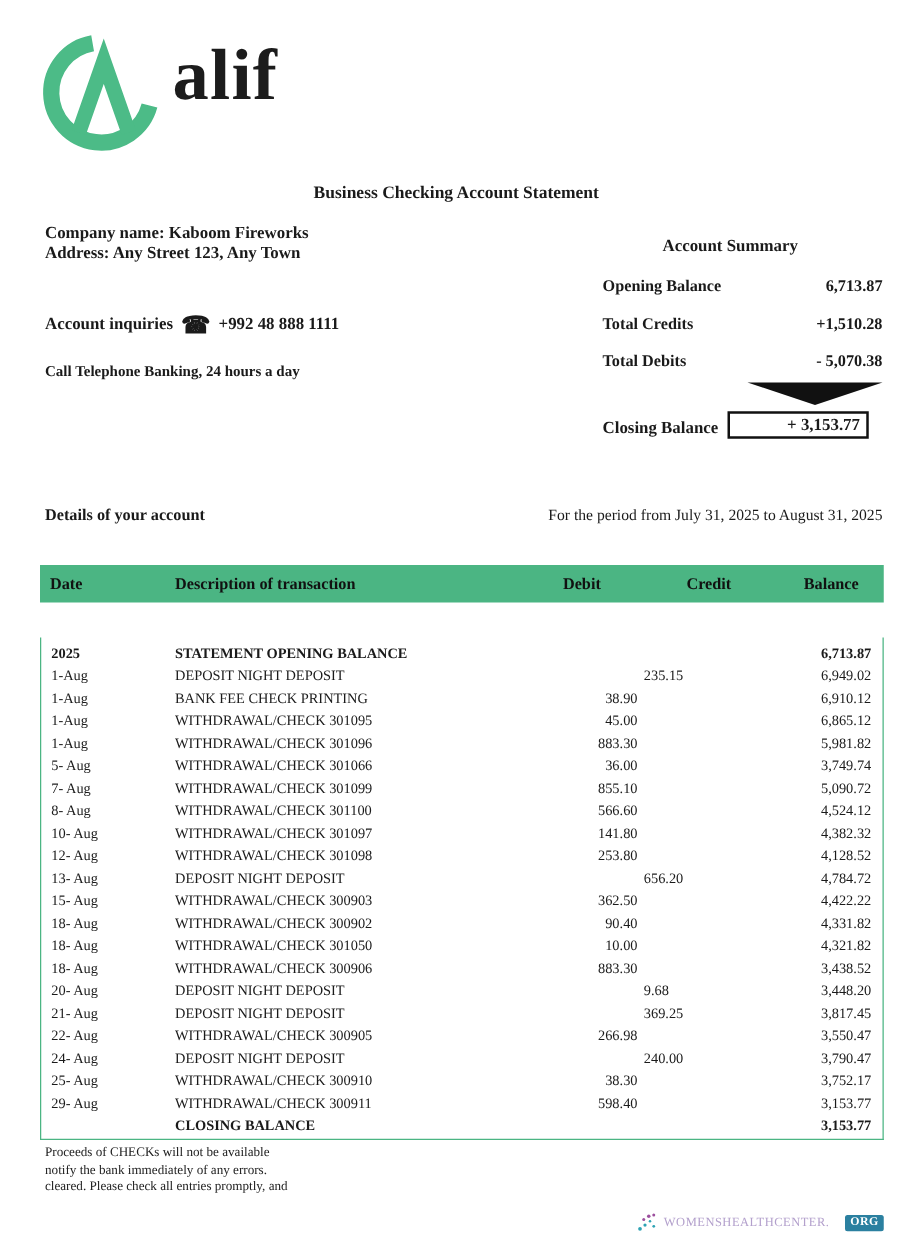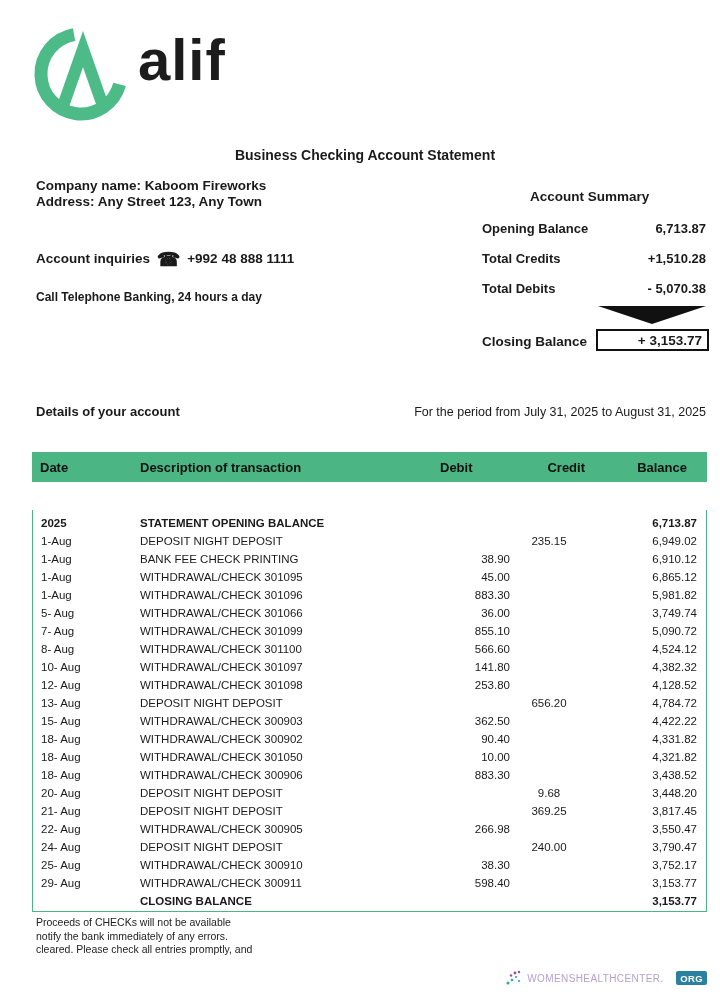--- a/index.html
+++ b/index.html
@@ -1,18 +1,18 @@
 <!DOCTYPE html>
 <html style="--green: #4BB583; --logo-green: #4CBB87; --wm-text: #B3A0CC; --wm-badge: #2B80A0;"><head>
 <meta charset="utf-8">
 <style>
   html,body { margin:0; padding:0; background:#ffffff; }
   .page {
     position:relative; width:720px; height:1000px; background:#fff;
-    font-family:Liberation Sans, sans-serif; color:#1a1a1a; overflow:hidden;
+    font-family:Liberation Serif, serif; color:#1a1a1a; overflow:hidden;
   }
   
   .logo-wrap { position:absolute; left:30px; top:18px; width:320px; height:112px; }
   .logo-svg { position:absolute; left:0; top:0; }
   .logo-arc { fill:none; stroke:var(--logo-green,#4CBB87); stroke-width:13; }
   .logo-caret { fill:none; stroke:var(--logo-green,#4CBB87); stroke-width:12; stroke-linejoin:miter; }
   .logo-text {
     position:absolute; left:108px; top:8px; font-size:58px; font-weight:bold;
     color:#1c1c1c; letter-spacing:1px;
   }
@@ -28,50 +28,50 @@
   .summary-heading { position:absolute; left:482px; top:189px; font-size:13.5px; font-weight:bold;margin-left:48px; }
   .summary-row { position:absolute; left:482px; width:224px; display:flex; justify-content:space-between; font-size:13px; font-weight:bold; }
   .sr0 { top:221px; } .sr1 { top:251px; } .sr2 { top:281px; }
   .down-arrow {
     position:absolute; left:598px; top:306px; width:0; height:0;
     border-left:54px solid transparent; border-right:54px solid transparent;
     border-top:18px solid #111;
   }
   .closing-label { position:absolute; left:482px; top:334px; font-size:13.5px; font-weight:bold; }
   .closing-box {
-    position:absolute; left:596px; top:329px; width:113px; height:22px;
+    position:absolute; left:582px; top:329px; width:113px; height:22px;
     border:2px solid #111; box-sizing:border-box; display:flex; align-items:center;
     justify-content:flex-end; padding-right:5px; font-size:13.5px; font-weight:bold; background:#fff;
   }
   
   .details-heading { position:absolute; left:36px; top:404px; font-size:13px; font-weight:bold; }
   .period { position:absolute; right:14px; top:405px; font-size:12.5px; }
   
   .thead {
     position:absolute; left:32px; top:452px; width:675px; height:30px;
     background:var(--green,#4BB583); display:grid;
     grid-template-columns:108px 300px 75px 75px auto; align-items:center;
     font-size:13px; font-weight:bold; color:#111;
   }
   .h-date { padding-left:8px; }
-  .h-debit { text-align:left; padding-right:24px; }
+  .h-debit { text-align:center; padding-right:24px; }
   .h-credit { text-align:right; padding-right:5px; }
   .h-balance { text-align:right; padding-right:20px; }
   .tbody {
     position:absolute; left:32px; top:482px; width:675px; height:402px;
     border-left:1.5px solid var(--green,#4BB583);
     border-right:1.5px solid var(--green,#4BB583);
     border-bottom:1.5px solid var(--green,#4BB583);
     box-sizing:border-box; padding-top:4px; background:#fff;margin-top:28px;
   }
   .trow { display:grid; grid-template-columns:107px 300px 75px 75px auto; height:18px; line-height:18px; font-size:11.5px; }
   .trow.bold { font-weight:bold; }
   .cell.date { padding-left:8px; }
   .cell.debit { text-align:right; padding-right:5px; }
-  .cell.credit { text-align:center; padding-right:7px; }
+  .cell.credit { text-align:left; padding-right:7px; }
   .cell.balance { text-align:right; padding-right:9px; }
   
   .footer-note { position:absolute; left:36px; top:916px; font-size:10.5px; line-height:13.5px; color:#222; }
   
   .watermark { position:absolute; right:13px; top:969px; display:flex; align-items:center; }
   .wm-swirl { margin-right:2px; }
   .wm-text { color:var(--wm-text,#B3A0CC); font-size:10px; letter-spacing:0.4px; }
   .wm-dot { color:var(--wm-text,#B3A0CC); font-size:10px; }
   .wm-org {
     background:var(--wm-badge,#2B80A0); color:#fff; font-size:9.5px; font-weight:bold;

